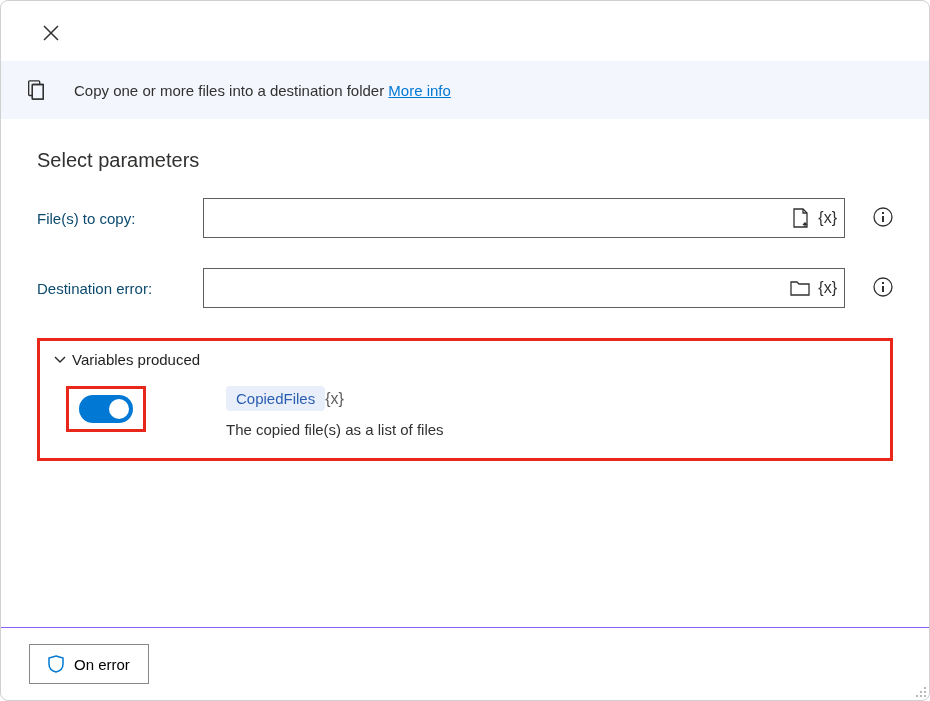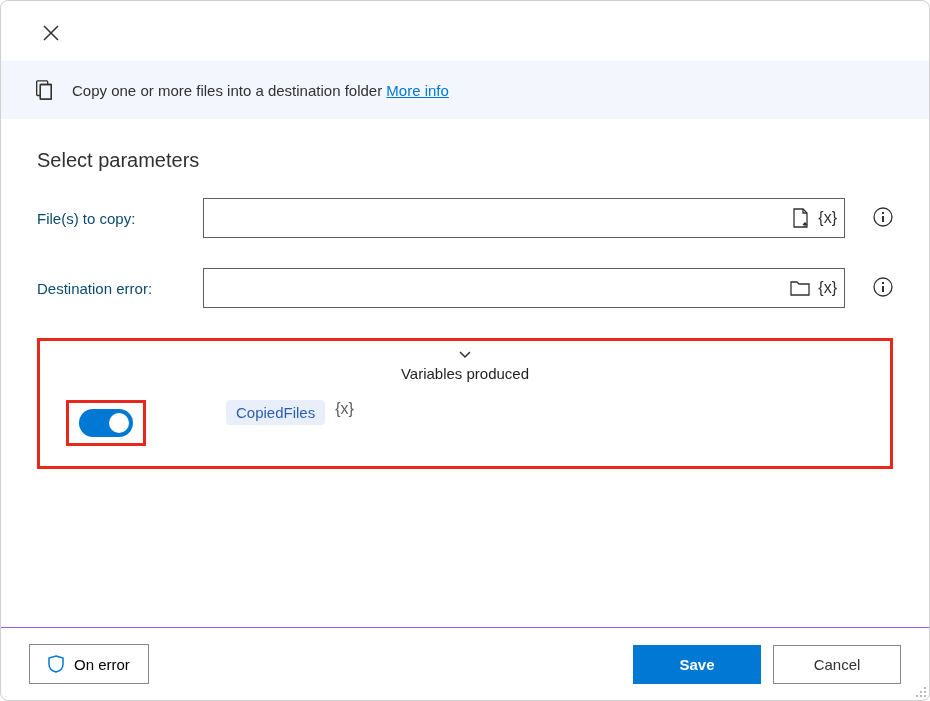--- a/index.html
+++ b/index.html
@@ -38,24 +38,24 @@
       background: none;
       border: none;
       cursor: pointer;
       padding: 6px;
       display: flex;
       align-items: center;
       justify-content: center;
     }
     .info-bar {
       background: #f3f6fd;
-      padding: 18px 32px;
-      display: flex;
-      align-items: center;
-      gap: 17px;
+      padding: 18px 24px;
+      display: flex;
+      align-items: center;
+      gap: 27px;
       font-size: 15px;
       color: #323130;
     }
     .more-link {
       color: #0078d4;
       text-decoration: underline;
       cursor: pointer;
     }
     .content {
       padding: 30px 36px 10px 36px;
@@ -131,21 +131,20 @@
       margin-top: 6px;
     }
     .vars-header {
       display: flex;
       align-items: center;
       gap: 6px;
       font-size: 15px;
       font-weight: 400;
       color: #201f1e;
       cursor: pointer;
-      flex-direction: column;
     }
     .vars-body {
       display: flex;
       margin-top: 18px;
       gap: 80px;
       align-items: flex-start;
       padding-left: 12px;
     }
     .toggle-wrap {
       border: 3px solid #e8271b;
@@ -168,22 +167,21 @@
       top: 4px;
       right: 4px;
     }
     .var-info {
       display: flex;
       flex-direction: column;
       gap: 10px;
     }
     .var-name-row {
       display: flex;
-      align-items: flex-start;
-      gap: 10px;
+      align-items: center;
     }
     .var-badge {
       background: #e8effa;
       color: #2a5db0;
       padding: 4px 10px;
       border-radius: 4px;
       font-size: 15px;
     }
     .var-x {
       font-size: 16px;
@@ -318,37 +316,34 @@
         <div class="toggle-wrap">
           <div class="toggle">
             <div class="toggle-knob"></div>
           </div>
         </div>
         <div class="var-info">
           <div class="var-name-row">
             <span class="var-badge">CopiedFiles</span>
             <span class="var-x">{x}</span>
           </div>
+          <div class="var-desc">The copied file(s) as a list of files</div>
         </div>
       </div>
     </div>
 
   </div>
 
   <div class="footer">
     <button class="on-error-btn">
       <svg width="16" height="18" viewBox="0 0 16 18" fill="none" stroke="#0078d4" stroke-width="1.5">
           <path d="M8 1 L15 3 v6 c0 4 -3 7 -7 8 c-4 -1 -7 -4 -7 -8 v-6 z"></path>
         </svg>
       <span>On error</span>
     </button>
-    <div class="footer-right">
-      <button class="save-btn">Save</button>
-      <button class="cancel-btn">Cancel</button>
-    </div>
   </div>
 
   <svg class="resize-handle" width="12" height="12" viewBox="0 0 12 12">
     <circle cx="10" cy="2" r="1" fill="#a0a0a0"></circle>
     <circle cx="6" cy="6" r="1" fill="#a0a0a0"></circle>
       <circle cx="10" cy="6" r="1" fill="#a0a0a0"></circle>
     <circle cx="2" cy="10" r="1" fill="#a0a0a0"></circle>
       <circle cx="6" cy="10" r="1" fill="#a0a0a0"></circle>
       <circle cx="10" cy="10" r="1" fill="#a0a0a0"></circle>
   </svg>

